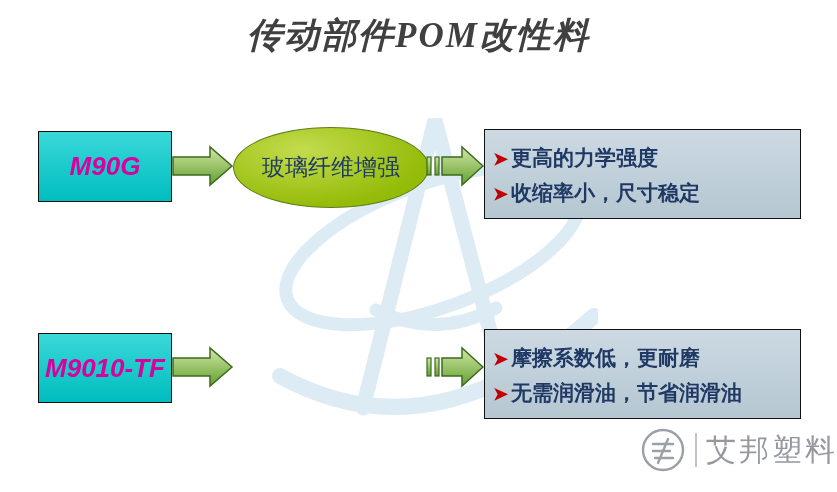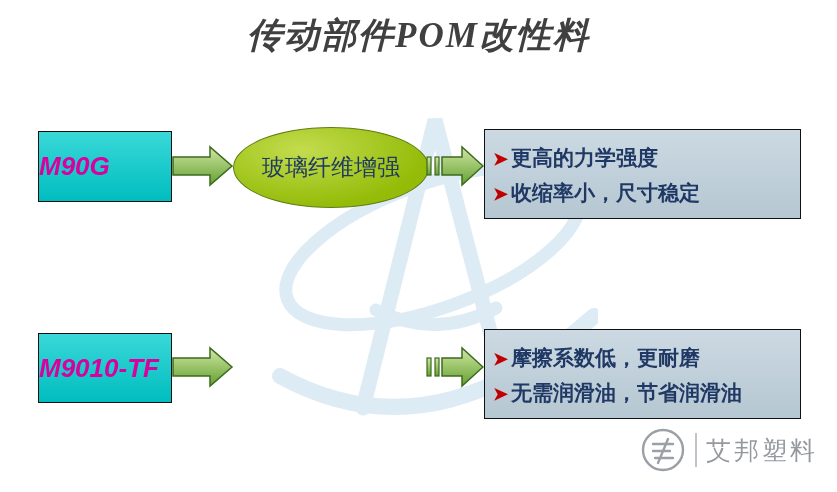--- a/index.html
+++ b/index.html
@@ -7,21 +7,21 @@
     position:relative;width:837px;height:492px;background:#ffffff;overflow:hidden;
     font-family:"Liberation Sans",sans-serif;
   }
   .title{
     position:absolute;top:12px;left:0;width:100%;text-align:center;
     font-family:"Liberation Serif",serif;font-style:italic;font-weight:bold;
     font-size:35px;color:#404040;letter-spacing:2px;z-index:2;
   }
   .src-box{
     position:absolute;left:38px;width:132px;z-index:2;
-    display:flex;align-items:center;
+    display:flex;align-items:center;justify-content:center;
     background:linear-gradient(180deg,#3ad8d8 0%,#00bdbf 100%);
     border:1px solid #111111;
     color:#d8009e;font-size:26px;font-weight:bold;font-style:italic;
   }
   .ellipse{
     position:absolute;left:233px;width:194px;z-index:2;border-radius:50%;
     display:flex;align-items:center;justify-content:center;
     background:radial-gradient(ellipse at 35% 28%, #c3dc4e 0%, #93bb07 72%);
     border:1px solid #5d7d15;
     color:#1f3864;font-size:23px;font-weight:normal;white-space:nowrap;
@@ -38,21 +38,21 @@
   }
   .bullet{color:#c00000;margin-right:3px;font-size:18px;}
   .arrow{position:absolute;z-index:2;}
   .watermark{position:absolute;left:268px;top:78px;z-index:1;opacity:0.55;}
   .footer{
     position:absolute;left:640px;top:427px;z-index:3;
     display:flex;align-items:center;gap:9px;
   }
   .divider{width:2px;height:34px;background:#c0c4c8;}
   .footer-text{
-    font-size:25px;color:#95999e;letter-spacing:3px;white-space:nowrap;
+    font-size:30px;color:#95999e;letter-spacing:3px;white-space:nowrap;
   }
 </style>
 </head>
 <body>
 
 <div class="slide">
 
   <svg width="0" height="0" style="position:absolute" aria-hidden="true">
     <defs>
       <linearGradient id="arrowGrad" x1="0" y1="0" x2="0" y2="1">

